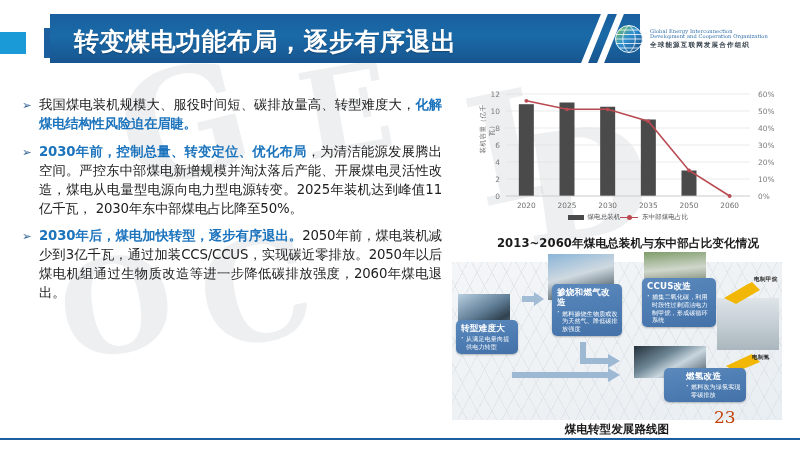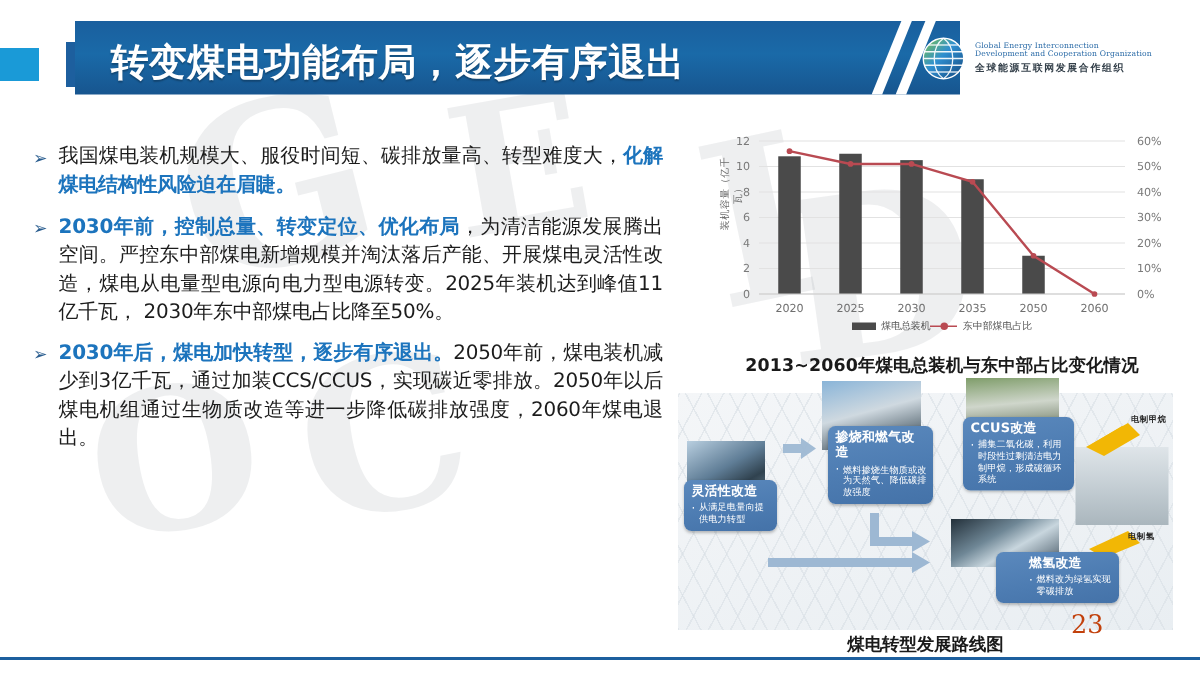--- a/index.html
+++ b/index.html
@@ -240,21 +240,21 @@
     </g>
     <g fill="#f2b705">
       <path d="M296,22 L276,34 L286,38 L306,27 Z"></path>
       <path d="M292,36 L272,34 L280,44 L302,43 Z" opacity="0"></path>
       <path d="M300,20 L272,36 L284,42 L308,28 Z"></path>
       <path d="M300,92 L274,104 L284,110 L308,100 Z"></path>
     </g>
   </svg>
 
   <div class="nbox" style="left:4px;top:58px;width:62px;">
-    <div class="nb-t">灵活性改造</div>
+    <div class="nb-t">转型难度大</div>
     <div class="nb-d">从满足电量向提供电力转型</div>
   </div>
   <div class="nbox" style="left:100px;top:22px;width:70px;">
     <div class="nb-t">掺烧和燃气改造</div>
     <div class="nb-d">燃料掺烧生物质或改为天然气、降低碳排放强度</div>
   </div>
   <div class="nbox" style="left:190px;top:16px;width:74px;">
     <div class="nb-t">CCUS改造</div>
     <div class="nb-d">捕集二氧化碳，利用时段性过剩清洁电力制甲烷，形成碳循环系统</div>
   </div>

